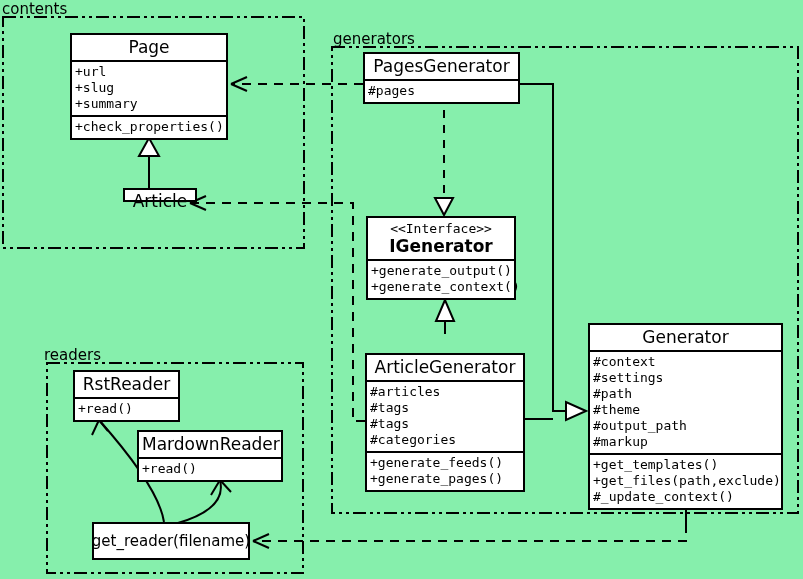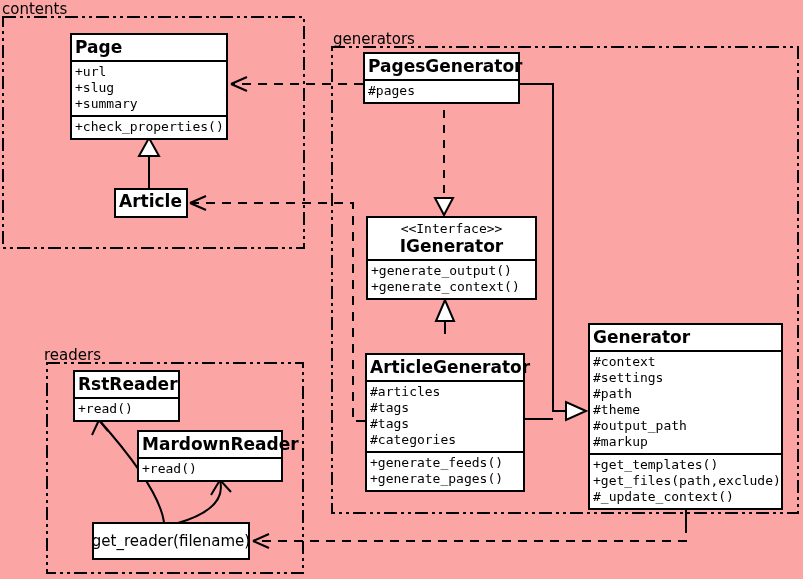--- a/index.html
+++ b/index.html
@@ -1,30 +1,30 @@
 <!DOCTYPE html>
 <html><head>
 <meta charset="utf-8">
 <style>
   html,body{margin:0;padding:0;background:#fff;}
   .canvas{
-    position:relative;width:803px;height:579px;background:#fca5a5;
+    position:relative;width:803px;height:579px;background:#86efac;
     font-family:"DejaVu Sans",sans-serif;color:#000;overflow:hidden;
   }
   svg.wires{position:absolute;left:0;top:0;z-index:1;}
   .pkg-label{
     position:absolute;z-index:2;font-size:15px;line-height:16px;
     font-family:"DejaVu Sans",sans-serif;color:#000;white-space:nowrap;
   }
   .uml-class{
     position:absolute;z-index:3;background:#ffffff;
     border:2px solid #000;box-sizing:border-box;
   }
   .uml-class .title-row{
-    font-weight:bold;font-size:17px;line-height:20px;
+    font-weight:normal;font-size:17px;line-height:20px;text-align:center;
     padding:2px 3px 3px;white-space:nowrap;
   }
   .uml-class .stereo-row{
     font-family:"DejaVu Sans Mono",monospace;font-weight:normal;
     font-size:13px;line-height:15px;text-align:center;padding-top:3px;
   }
   .uml-class .stereo-title{
     font-weight:bold;font-size:17px;line-height:20px;text-align:center;
     padding:0 3px 3px;
   }
@@ -95,32 +95,32 @@
     <div class="sec">
       <div>+url</div>
       <div>+slug</div>
       <div>+summary</div>
     </div>
     <div class="sec">
       <div>+check_properties()</div>
     </div>
   </div>
 
-  <div class="uml-class" style="left:114px;top:188px;width:74px;height:30px">
+  <div class="uml-class" style="left:123px;top:188px;width:74px;height:14px">
     <div class="title-row" style="padding:1px 3px 2px">Article</div>
   </div>
 
   <div class="uml-class" style="left:363px;top:52px;width:157px">
     <div class="title-row">PagesGenerator</div>
     <div class="sec">
       <div>#pages</div>
     </div>
   </div>
 
-  <div class="uml-class" style="left:366px;top:216px;width:171px">
+  <div class="uml-class" style="left:366px;top:216px;width:150px">
     <div class="stereo-row">&lt;&lt;Interface&gt;&gt;</div>
     <div class="stereo-title">IGenerator</div>
     <div class="sec">
       <div>+generate_output()</div>
       <div>+generate_context()</div>
     </div>
   </div>
 
   <div class="uml-class" style="left:365px;top:353px;width:160px">
     <div class="title-row">ArticleGenerator</div>

